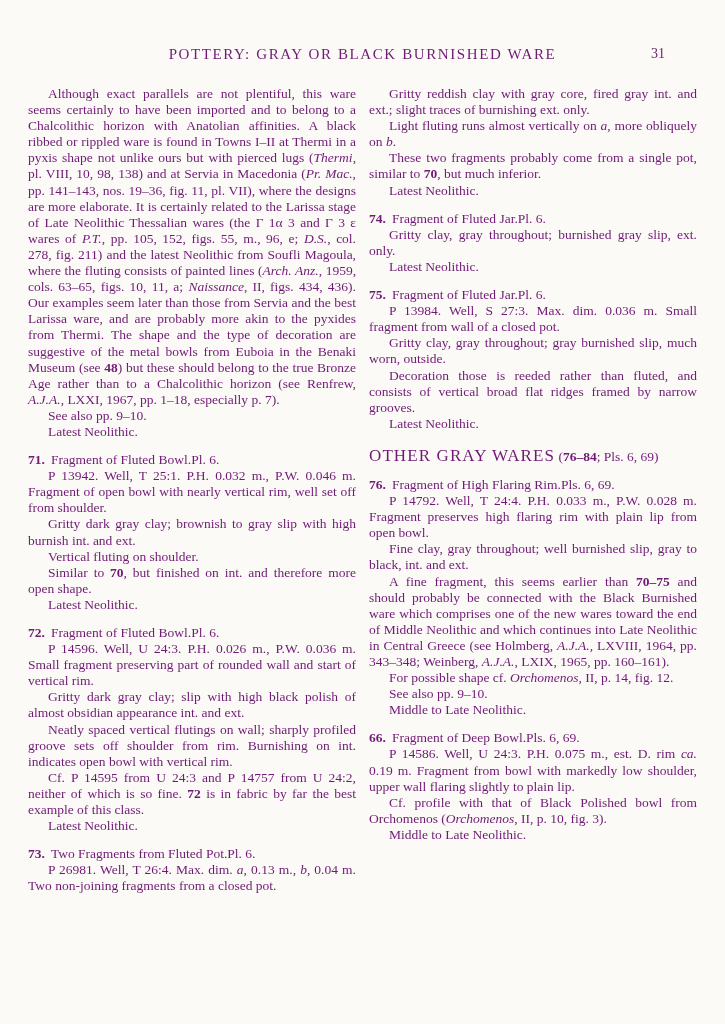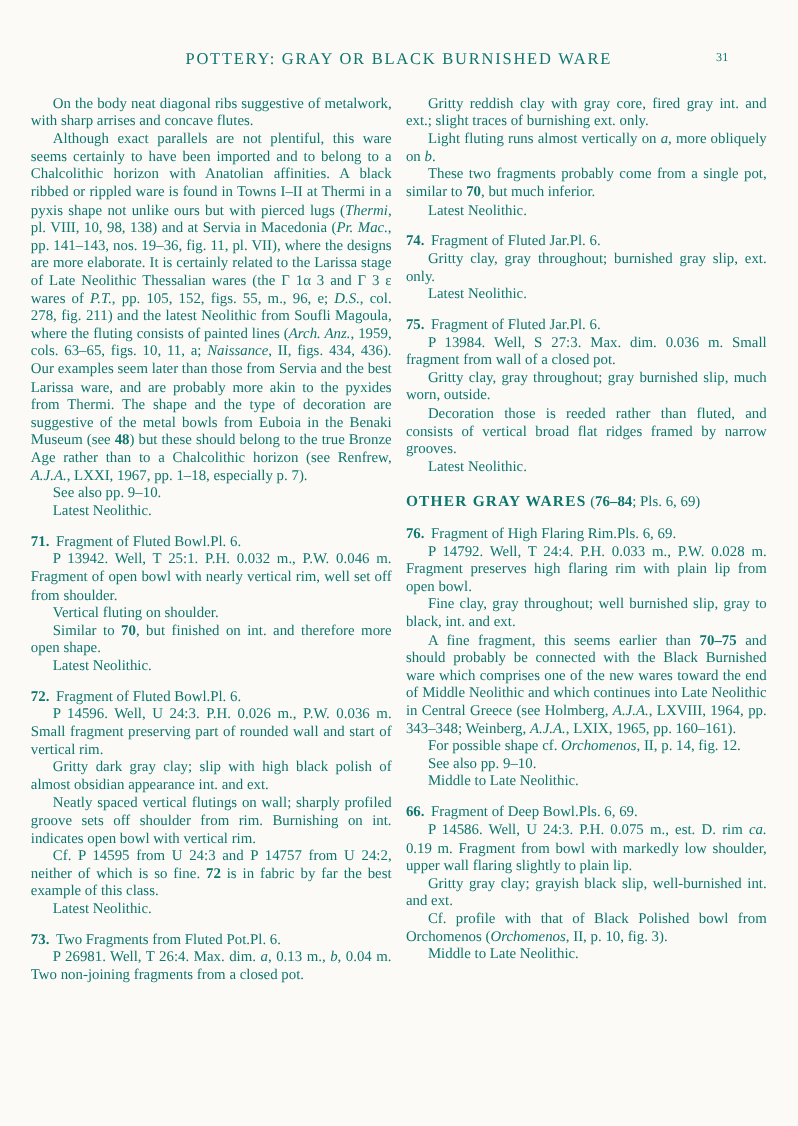--- a/index.html
+++ b/index.html
@@ -1,36 +1,36 @@
 <!DOCTYPE html>
 <html><head>
 <meta charset="utf-8">
 <style>
   html, body { margin: 0; padding: 0; background: #fbfaf7; }
   .page {
     position: relative;
     width: 725px;
     height: 1024px;
     background: #fbfaf7;
-    color: #0f766e;
+    color: #701a75;
     font-family: "Liberation Serif", "DejaVu Serif", serif;
     overflow: hidden;
   }
   .header { position: absolute; top: 46px; left: 0; right: 0; height: 20px; }
   .running-title {
     text-align: center;
     font-size: 15px;
     letter-spacing: 1.6px;
     white-space: nowrap;
   }
   .folio {
     position: absolute;
     top: 0;
     left: 651px;
-    font-size: 11px;
+    font-size: 14px;
   }
   .body {
     position: absolute;
     top: 86px;
     left: 28px;
     display: flex;
     gap: 13px;
   }
   .col {
     width: 328px;
@@ -43,41 +43,41 @@
     display: flex;
     justify-content: flex-start;
     align-items: baseline;
     margin-top: 12px;
     text-indent: 0;
   }
   .entry-num { font-weight: bold; margin-right: 6px; }
   .section-head { margin-top: 16px; margin-bottom: 3px; text-indent: 0; }
   .i { font-style: italic; }
   .b { font-weight: bold; }
-  .sc { font-size: 14px; letter-spacing: 1.1px; font-weight: bold; }
+  .sc { font-size: 17px; letter-spacing: 1.1px; }
 </style>
 </head>
 <body>
 
 <div class="page">
   <div class="header">
     <div class="running-title">POTTERY: GRAY OR BLACK BURNISHED WARE</div>
     <div class="folio">31</div>
   </div>
   <div class="body">
     <div class="col">
-        <p class="para"><span>On the body neat diagonal ribs suggestive of metalwork, with sharp arrises and concave flutes.</span></p>
         <p class="para"><span>Although exact parallels are not plentiful, this ware seems certainly to have been imported and to belong to a Chalcolithic horizon with Anatolian affinities. A black ribbed or rippled ware is found in Towns I–II at Thermi in a pyxis shape not unlike ours but with pierced lugs (</span><span class="i">Thermi</span><span>, pl. VIII, 10, 98, 138) and at Servia in Macedonia (</span><span class="i">Pr. Mac.</span><span>, pp. 141–143, nos. 19–36, fig. 11, pl. VII), where the designs are more elaborate. It is certainly related to the Larissa stage of Late Neolithic Thessalian wares (the Γ 1α 3 and Γ 3 ε wares of </span><span class="i">P.T.</span><span>, pp. 105, 152, figs. 55, m., 96, e; </span><span class="i">D.S.</span><span>, col. 278, fig. 211) and the latest Neolithic from Soufli Magoula, where the fluting consists of painted lines (</span><span class="i">Arch. Anz.</span><span>, 1959, cols. 63–65, figs. 10, 11, a; </span><span class="i">Naissance</span><span>, II, figs. 434, 436). Our examples seem later than those from Servia and the best Larissa ware, and are probably more akin to the pyxides from Thermi. The shape and the type of decoration are suggestive of the metal bowls from Euboia in the Benaki Museum (see </span><span class="b">48</span><span>) but these should belong to the true Bronze Age rather than to a Chalcolithic horizon (see Renfrew, </span><span class="i">A.J.A.</span><span>, LXXI, 1967, pp. 1–18, especially p. 7).</span></p>
         <p class="para"><span>See also pp. 9–10.</span></p>
         <p class="para"><span>Latest Neolithic.</span></p>
         <div class="entry-head">
           <span class="entry-left"><span class="entry-num">71.</span><span class="entry-title">Fragment of Fluted Bowl.</span></span>
           <span class="plate">Pl. 6.</span>
         </div>
         <p class="para"><span>P 13942. Well, T 25:1. P.H. 0.032 m., P.W. 0.046 m. Fragment of open bowl with nearly vertical rim, well set off from shoulder.</span></p>
+        <p class="para"><span>Gritty dark gray clay; brownish to gray slip with high burnish int. and ext.</span></p>
         <p class="para"><span>Vertical fluting on shoulder.</span></p>
         <p class="para"><span>Similar to </span><span class="b">70</span><span>, but finished on int. and therefore more open shape.</span></p>
         <p class="para"><span>Latest Neolithic.</span></p>
         <div class="entry-head">
           <span class="entry-left"><span class="entry-num">72.</span><span class="entry-title">Fragment of Fluted Bowl.</span></span>
           <span class="plate">Pl. 6.</span>
         </div>
         <p class="para"><span>P 14596. Well, U 24:3. P.H. 0.026 m., P.W. 0.036 m. Small fragment preserving part of rounded wall and start of vertical rim.</span></p>
         <p class="para"><span>Gritty dark gray clay; slip with high black polish of almost obsidian appearance int. and ext.</span></p>
         <p class="para"><span>Neatly spaced vertical flutings on wall; sharply profiled groove sets off shoulder from rim. Burnishing on int. indicates open bowl with vertical rim.</span></p>
@@ -117,18 +117,17 @@
         <p class="para"><span>Fine clay, gray throughout; well burnished slip, gray to black, int. and ext.</span></p>
         <p class="para"><span>A fine fragment, this seems earlier than </span><span class="b">70–75</span><span> and should probably be connected with the Black Burnished ware which comprises one of the new wares toward the end of Middle Neolithic and which continues into Late Neolithic in Central Greece (see Holmberg, </span><span class="i">A.J.A.</span><span>, LXVIII, 1964, pp. 343–348; Weinberg, </span><span class="i">A.J.A.</span><span>, LXIX, 1965, pp. 160–161).</span></p>
         <p class="para"><span>For possible shape cf. </span><span class="i">Orchomenos</span><span>, II, p. 14, fig. 12.</span></p>
         <p class="para"><span>See also pp. 9–10.</span></p>
         <p class="para"><span>Middle to Late Neolithic.</span></p>
         <div class="entry-head">
           <span class="entry-left"><span class="entry-num">66.</span><span class="entry-title">Fragment of Deep Bowl.</span></span>
           <span class="plate">Pls. 6, 69.</span>
         </div>
         <p class="para"><span>P 14586. Well, U 24:3. P.H. 0.075 m., est. D. rim </span><span class="i">ca.</span><span> 0.19 m. Fragment from bowl with markedly low shoulder, upper wall flaring slightly to plain lip.</span></p>
-        <p class="para"><span>Gritty gray clay; grayish black slip, well-burnished int. and ext.</span></p>
         <p class="para"><span>Cf. profile with that of Black Polished bowl from Orchomenos (</span><span class="i">Orchomenos</span><span>, II, p. 10, fig. 3).</span></p>
         <p class="para"><span>Middle to Late Neolithic.</span></p>
       </div>
   </div>
 </div>
 
 </body></html>

